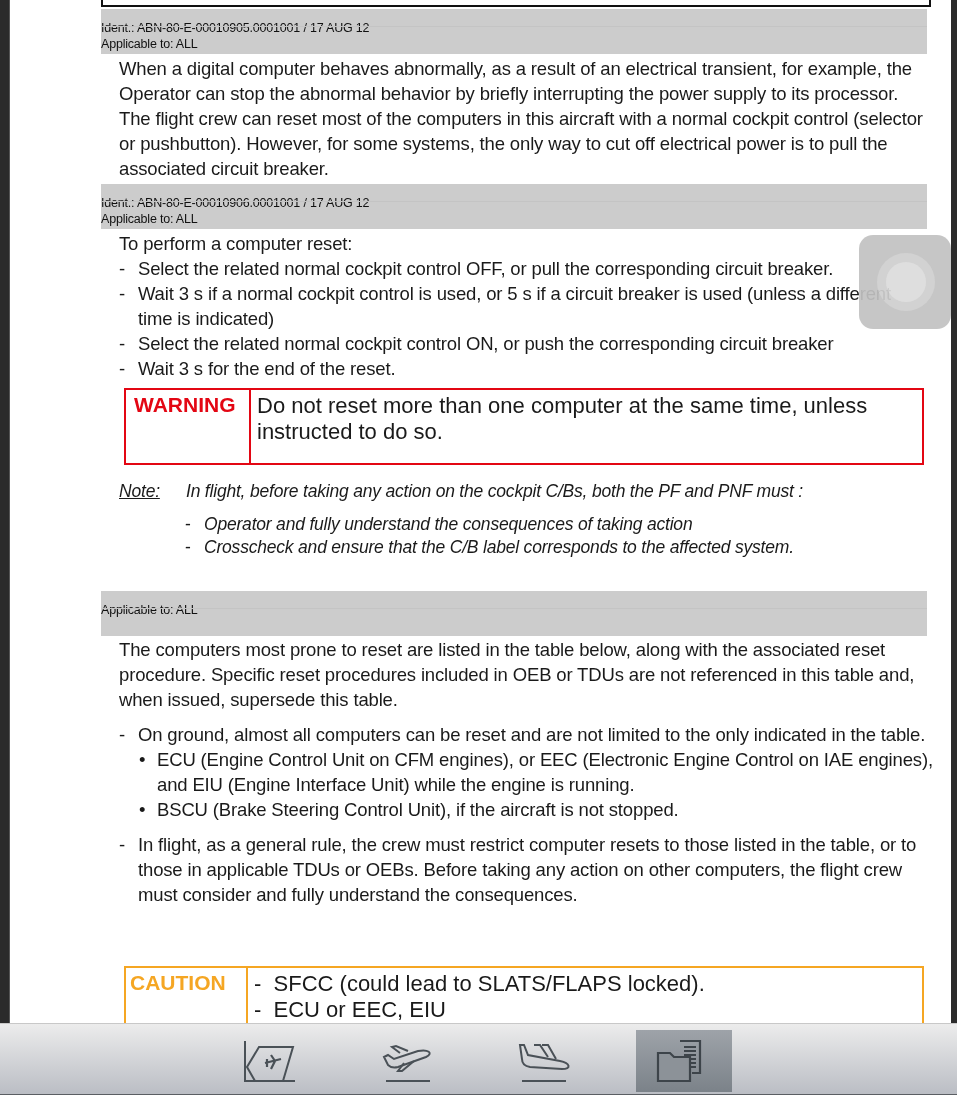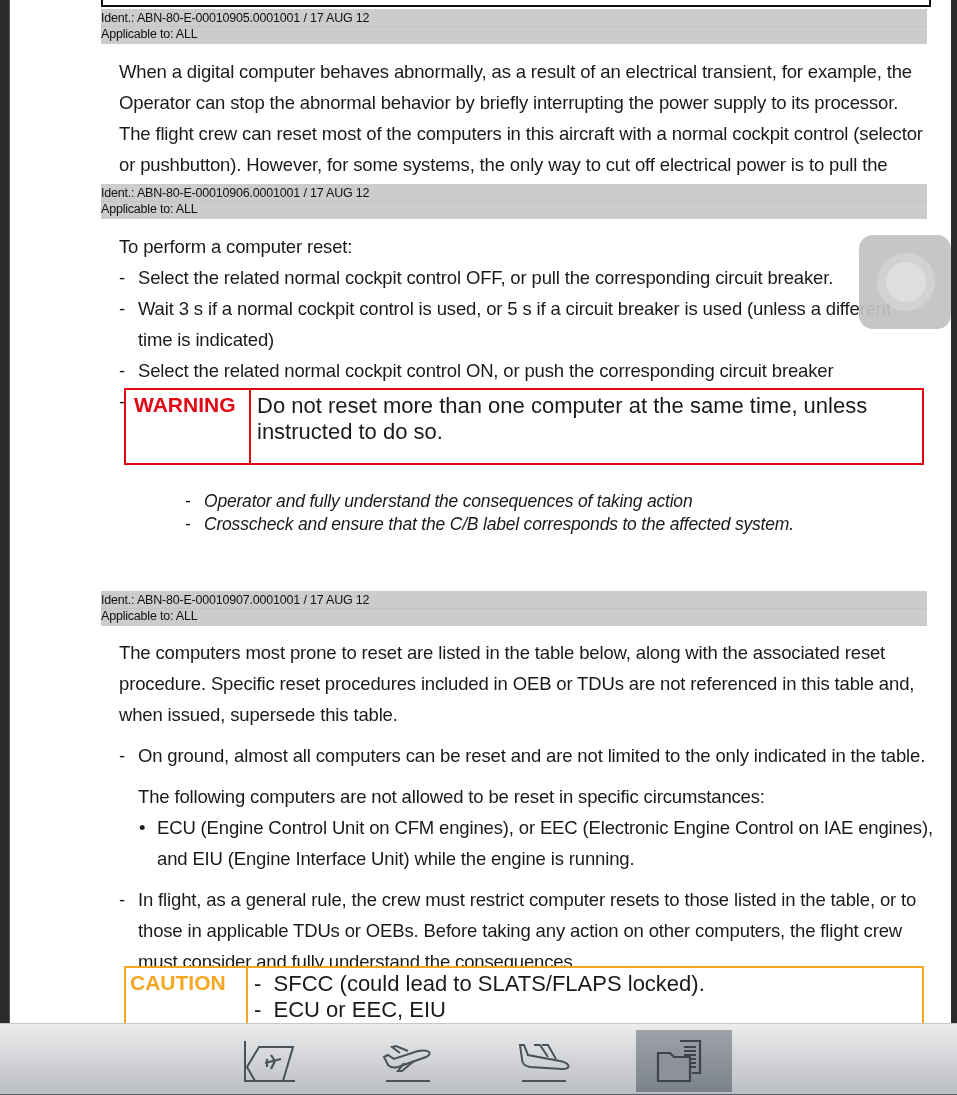--- a/index.html
+++ b/index.html
@@ -8,27 +8,27 @@
     background: #ffffff;
     font-family: "Liberation Sans", sans-serif;
     color: #1a1a1a;
   }
   .edge-left { position: absolute; left: 0; top: 0; width: 9px; height: 1023px; background: #2b2b2b; border-right: 1px solid #555; }
   .edge-right { position: absolute; right: 0; top: 0; width: 6px; height: 1023px; background: #2b2b2b; }
   .prev-box-bottom { position: absolute; left: 101px; top: 0; width: 826px; height: 5px; border: 2px solid #111; border-top: none; background: #fff; }
 
   .ident {
     position: absolute; left: 101px; width: 826px; height: 34px;
-    background: #cccccc; font-size: 12.5px; line-height: 16px; padding-top: 1px;
+    background: #cccccc; font-size: 12.5px; line-height: 16px; padding-top: 11px;
     letter-spacing: -0.2px; color: #111;
   }
   .ident div { white-space: nowrap; }
   .ident .stripe { position: absolute; left: 0; right: 0; top: 17px; height: 1px; background: #c4c4c4; }
 
-  .para { position: absolute; left: 119px; width: 820px; font-size: 18.5px; line-height: 31px; letter-spacing: -0.15px; }
+  .para { position: absolute; left: 119px; width: 820px; font-size: 18.5px; line-height: 25px; letter-spacing: -0.15px; }
   .para p { margin: 0; }
 
   .dash-list { list-style: none; margin: 0; padding: 0; }
   .dash-list li { position: relative; padding-left: 19px; }
   .dash-list li::before { content: "-"; position: absolute; left: 0; }
 
   .bullet-list { list-style: none; margin: 0; padding: 0; }
   .bullet-list li { position: relative; padding-left: 19px; }
   .bullet-list li::before { content: "\2022"; position: absolute; left: 1px; }
 
@@ -94,39 +94,39 @@
     <li>Wait 3 s for the end of the reset.</li>
   </ul>
 </div>
 
 <div class="alert-box warning">
   <div class="tag">WARNING</div>
   <div class="msg" style="">Do not reset more than one computer at the same time, unless instructed to do so.</div>
 </div>
 
 <div class="note">
+  <div><span class="note-label">Note:</span><span>In flight, before taking any action on the cockpit C/Bs, both the PF and PNF must :</span></div>
   <ul>
     <li>Operator and fully understand the consequences of taking action</li>
     <li>Crosscheck and ensure that the C/B label corresponds to the affected system.</li>
   </ul>
 </div>
 
 <div class="ident" style="top:591px;">
   <div class="stripe"></div>
-  <div>Ident.: ABN-80-E-00010907.0001001 / 17 AUG 12</div>
   <div>Applicable to: ALL</div>
 </div>
 <div class="para" style="top:637px;">
   <p>The computers most prone to reset are listed in the table below, along with the associated reset procedure. Specific reset procedures included in OEB or TDUs are not referenced in this table and, when issued, supersede this table.</p>
   <ul class="dash-list" style="margin-top:10px;">
     <li>
       <div>On ground, almost all computers can be reset and are not limited to the only indicated in the table.</div>
-      <div style="margin-top:10px;">The following computers are not allowed to be reset in specific circumstances:</div>
       <ul class="bullet-list">
         <li>ECU (Engine Control Unit on CFM engines), or EEC (Electronic Engine Control on IAE engines), and EIU (Engine Interface Unit) while the engine is running.</li>
+        <li>BSCU (Brake Steering Control Unit), if the aircraft is not stopped.</li>
       </ul>
     </li>
     <li style="margin-top:10px;">In flight, as a general rule, the crew must restrict computer resets to those listed in the table, or to those in applicable TDUs or OEBs. Before taking any action on other computers, the flight crew must consider and fully understand the consequences.</li>
   </ul>
 </div>
 
 <div class="alert-box caution">
   <div class="tag">CAUTION</div>
   <div class="msg">
     <div>-&nbsp;&nbsp;<span>SFCC (could lead to SLATS/FLAPS locked).</span></div>

